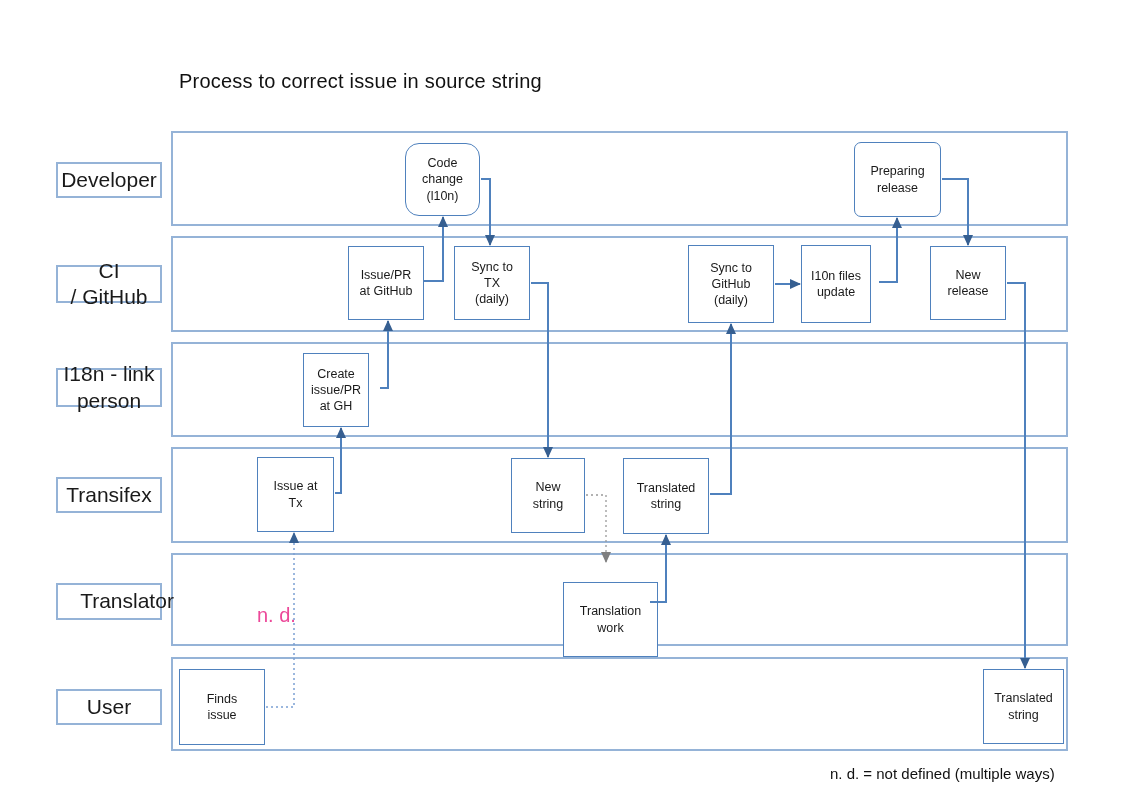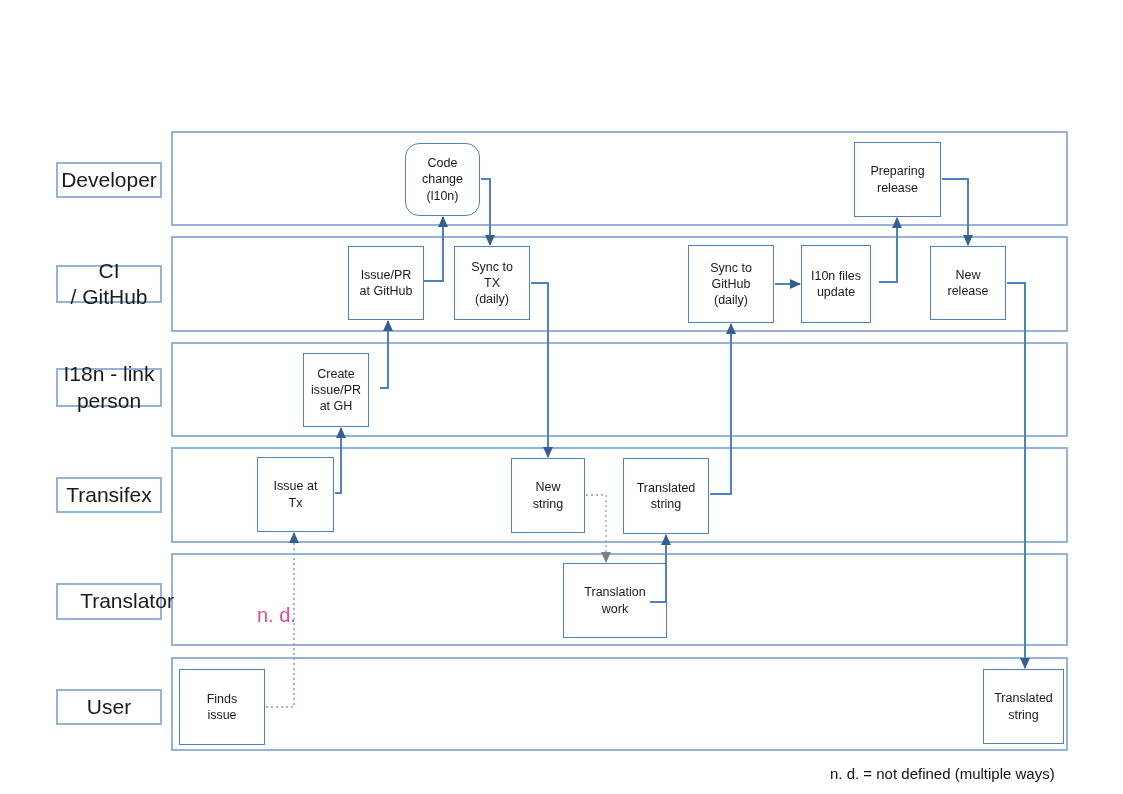--- a/index.html
+++ b/index.html
@@ -14,20 +14,21 @@
         display:flex;align-items:center;justify-content:center;text-align:center;
         font-size:12.5px;line-height:1.3;white-space:pre-line;padding:2px;z-index:5;color:#1a1a1a;}
   #connectors{position:absolute;left:0;top:0;z-index:10;pointer-events:none;}
   .nd{position:absolute;left:257px;top:604px;font-size:20px;color:#ec4899;z-index:6;}
   .note{position:absolute;left:830px;top:765px;font-size:15px;color:#111;z-index:6;}
 </style>
 </head>
 <body>
 
 <div class="canvas">
+  <h1 class="title">Process to correct issue in source string</h1>
 
   <div id="lanes">
       <div class="lane" style="left: 171px; top: 131px; width: 897px; height: 95px; border-color: rgb(149, 179, 215);"></div>
       <div class="lane" style="left: 171px; top: 236px; width: 897px; height: 96px; border-color: rgb(149, 179, 215);"></div>
       <div class="lane" style="left: 171px; top: 342px; width: 897px; height: 95px; border-color: rgb(149, 179, 215);"></div>
       <div class="lane" style="left: 171px; top: 447px; width: 897px; height: 96px; border-color: rgb(149, 179, 215);"></div>
       <div class="lane" style="left: 171px; top: 553px; width: 897px; height: 93px; border-color: rgb(149, 179, 215);"></div>
       <div class="lane" style="left: 171px; top: 657px; width: 897px; height: 94px; border-color: rgb(149, 179, 215);"></div>
     </div>
   <div id="labels">
@@ -37,21 +38,21 @@
       <div class="lane-label" style="left: 56px; top: 368px; width: 106px; height: 39px; border-color: rgb(149, 179, 215);">I18n - link
 person</div>
       <div class="lane-label" style="left: 56px; top: 477px; width: 106px; height: 36px; border-color: rgb(149, 179, 215);">Transifex</div>
       <div class="lane-label" style="left: 56px; top: 583px; width: 106px; height: 37px; border-color: rgb(149, 179, 215); padding-left: 36px;">Translator</div>
       <div class="lane-label" style="left: 56px; top: 689px; width: 106px; height: 36px; border-color: rgb(149, 179, 215);">User</div>
     </div>
   <div id="nodes">
       <div class="node" style="left: 405px; top: 143px; width: 75px; height: 73px; border-color: rgb(79, 129, 189); border-radius: 14px;">Code
 change
 (l10n)</div>
-      <div class="node" style="left: 854px; top: 142px; width: 87px; height: 75px; border-color: rgb(79, 129, 189);">Preparing
+      <div class="node" style="left: 854px; top: 142px; width: 87px; height: 75px; border-color: rgb(79, 129, 189); border-radius: 7px;">Preparing
 release</div>
       <div class="node" style="left: 348px; top: 246px; width: 76px; height: 74px; border-color: rgb(79, 129, 189);">Issue/PR
 at GitHub</div>
       <div class="node" style="left: 454px; top: 246px; width: 76px; height: 74px; border-color: rgb(79, 129, 189);">Sync to
 TX
 (daily)</div>
       <div class="node" style="left: 688px; top: 245px; width: 86px; height: 78px; border-color: rgb(79, 129, 189);">Sync to
 GitHub
 (daily)</div>
       <div class="node" style="left: 801px; top: 245px; width: 70px; height: 78px; border-color: rgb(79, 129, 189);">I10n files
@@ -60,21 +61,21 @@
 release</div>
       <div class="node" style="left: 303px; top: 353px; width: 66px; height: 74px; border-color: rgb(79, 129, 189);">Create
 issue/PR
 at GH</div>
       <div class="node" style="left: 257px; top: 457px; width: 77px; height: 75px; border-color: rgb(79, 129, 189);">Issue at
 Tx</div>
       <div class="node" style="left: 511px; top: 458px; width: 74px; height: 75px; border-color: rgb(79, 129, 189);">New
 string</div>
       <div class="node" style="left: 623px; top: 458px; width: 86px; height: 76px; border-color: rgb(79, 129, 189);">Translated
 string</div>
-      <div class="node" style="left: 563px; top: 563px; width: 104px; height: 75px; border-color: rgb(79, 129, 189);">Translation
+      <div class="node" style="left: 563px; top: 582px; width: 95px; height: 75px; border-color: rgb(79, 129, 189);">Translation
 work</div>
       <div class="node" style="left: 179px; top: 669px; width: 86px; height: 76px; border-color: rgb(79, 129, 189);">Finds
 issue</div>
       <div class="node" style="left: 983px; top: 669px; width: 81px; height: 75px; border-color: rgb(79, 129, 189);">Translated
 string</div>
     </div>
 
   <svg id="connectors" width="1123" height="794" viewBox="0 0 1123 794" xmlns="http://www.w3.org/2000/svg">
     <defs>
       <marker id="arrow-blue" markerUnits="userSpaceOnUse" markerWidth="13" markerHeight="12" refX="11" refY="6" orient="auto">

